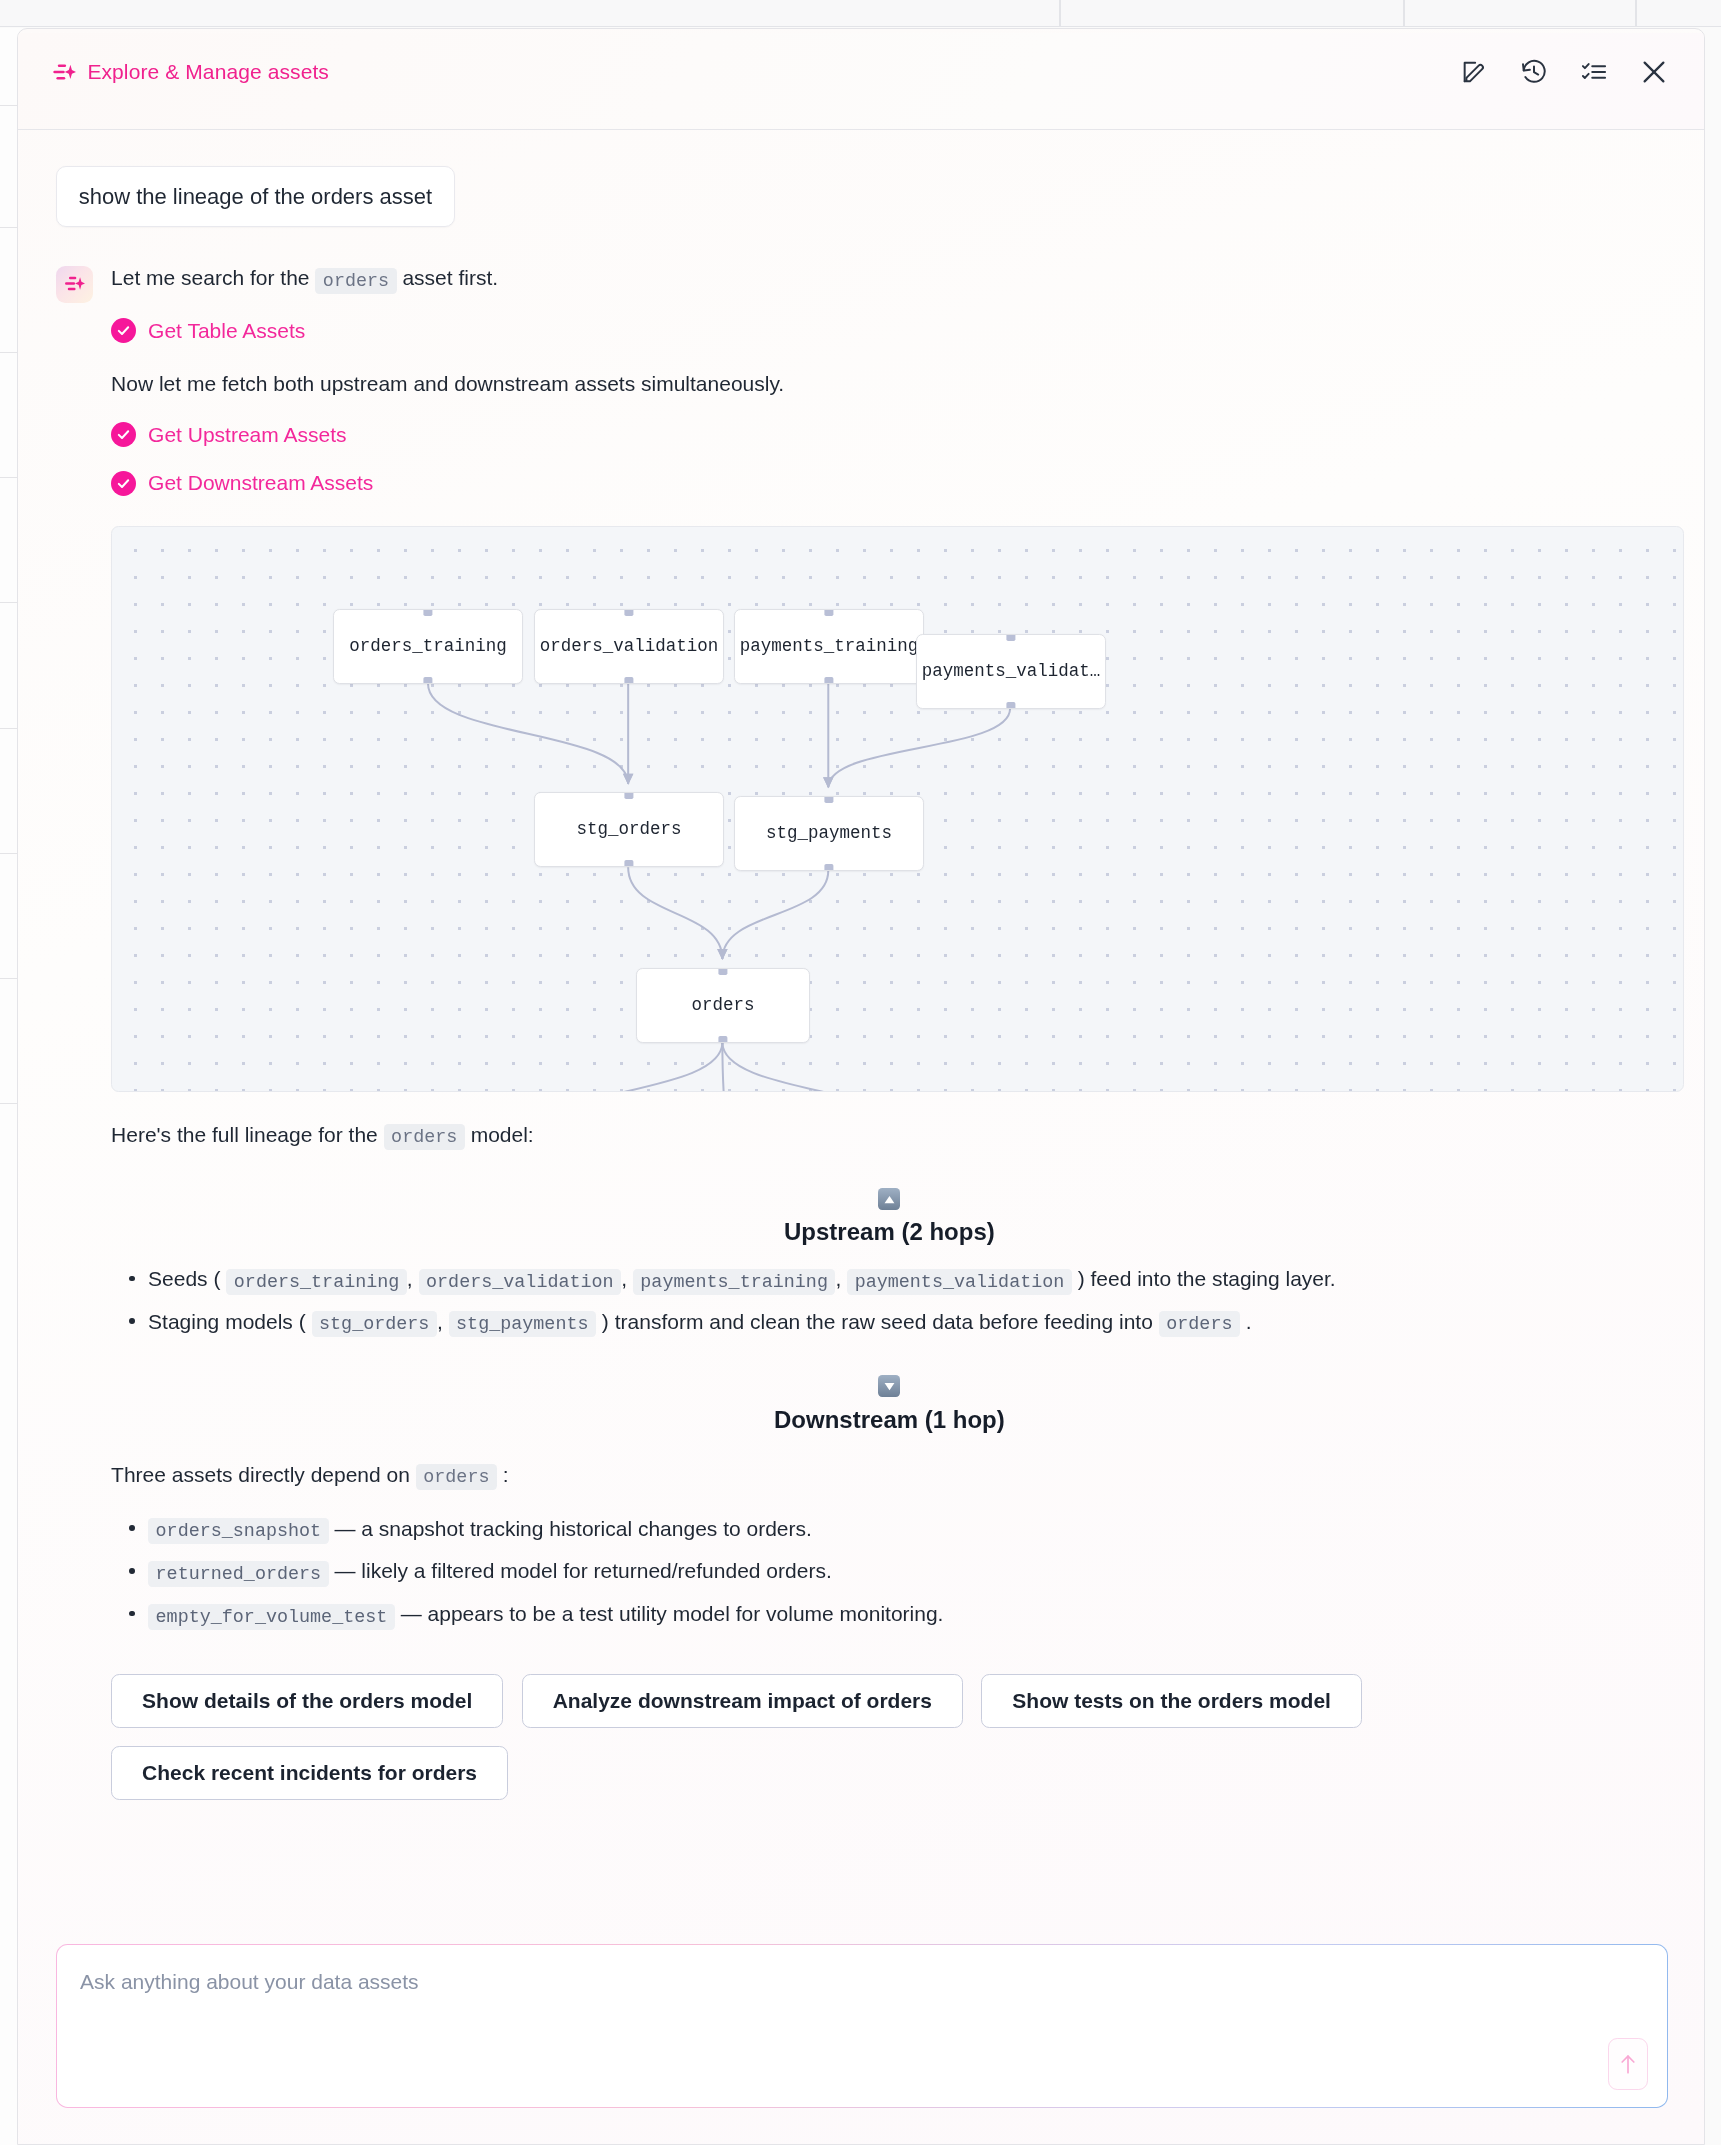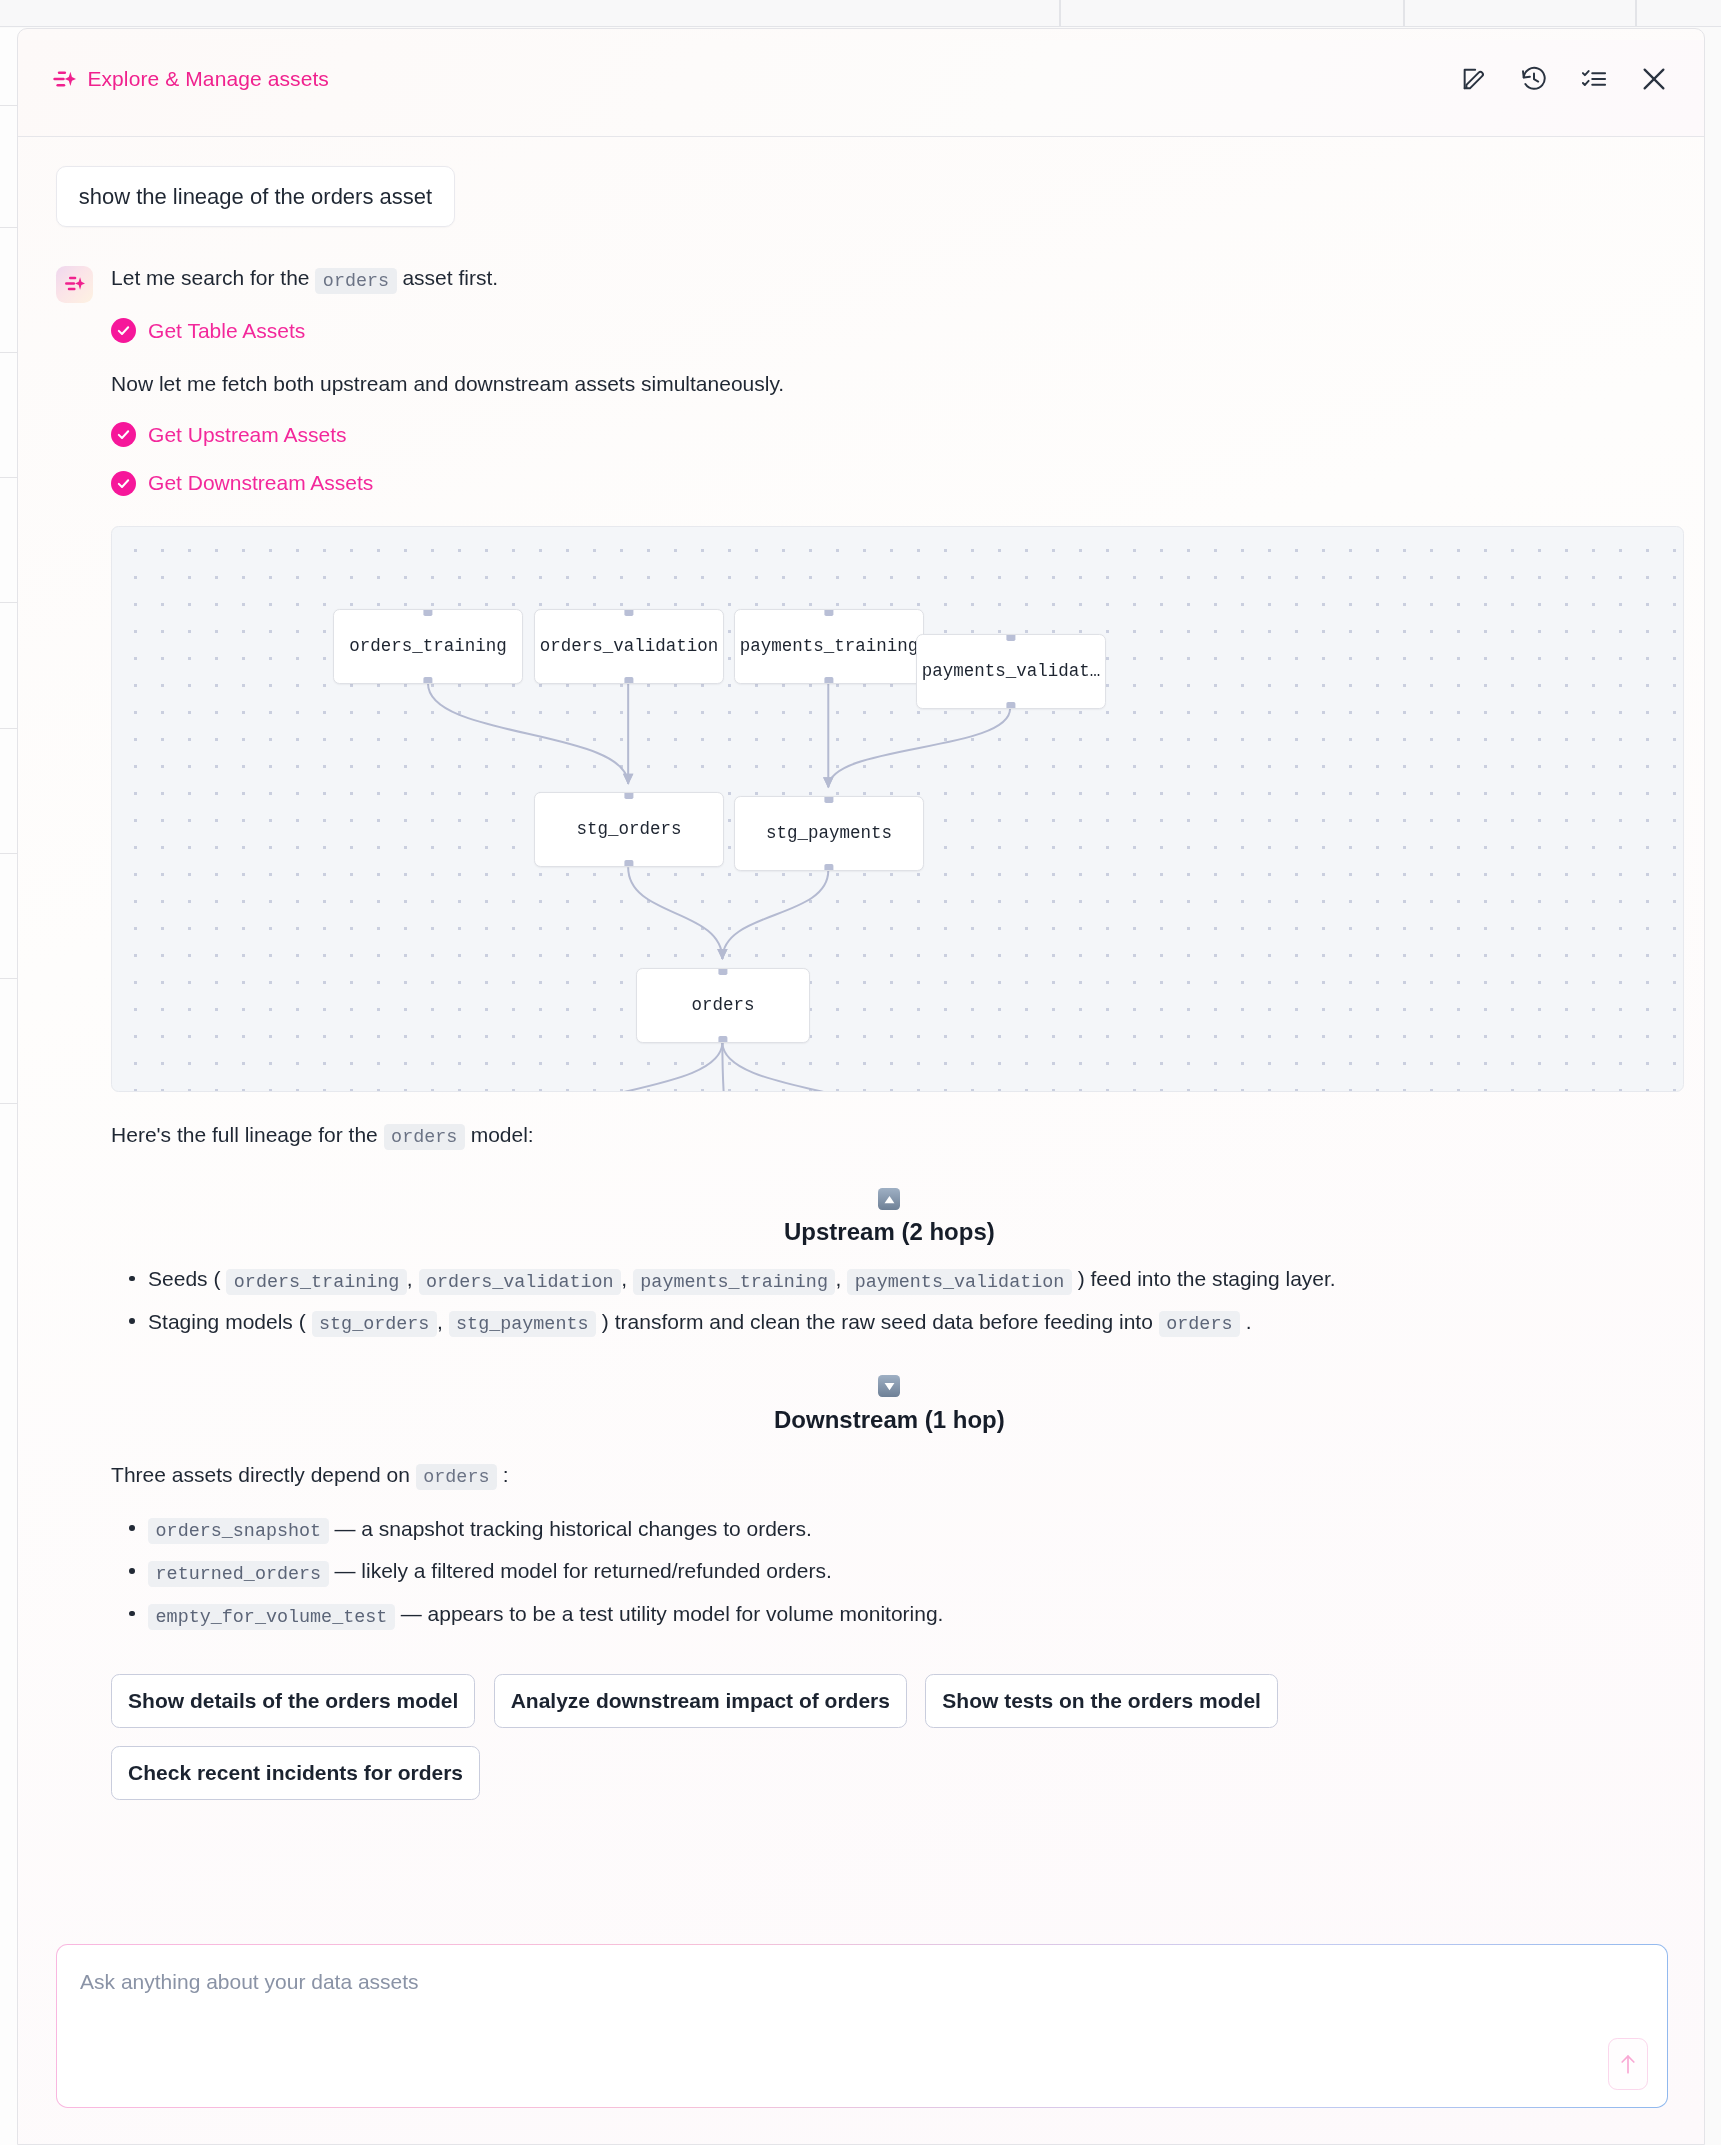--- a/index.html
+++ b/index.html
@@ -36,21 +36,21 @@
     left: 16.7px; top: 28px;
     width: 1688px; height: 2117px;
     background: linear-gradient(160deg, #fdfaf9 0%, #fefdfc 35%, #fdf9fb 100%);
     border: 0.8px solid #e4e4e8;
     border-radius: 10px 10px 0 0;
     overflow: hidden;
   }
 
   
   .hdr {
-    position: absolute; left: 0; top: 11px; width: 1688px; height: 97px;
+    position: absolute; left: 0; top: 4px; width: 1688px; height: 97px;
     border-bottom: 0.8px solid #e6e6ea;
     display: flex; align-items: center;
     padding: 0 37px 18px 33px;
     background: linear-gradient(120deg, #fdf9f8 0%, #fdfcfb 60%, #fdf9fb 100%);
   }
   .hdr-left { display: flex; align-items: center; gap: 11.7px; }
   .brand-mark { width: 25px; height: 25px; display: block; }
   .hdr-title {
     color: #f0218e; font-size: 21px; font-weight: 400;
     letter-spacing: 0.1px; white-space: nowrap;
@@ -182,21 +182,21 @@
     content: ""; position: absolute; left: 18.4px; top: 12.5px;
     width: 5.8px; height: 5.8px; border-radius: 50%; background: #222a36;
   }
   ul.bl li b { font-weight: 400; }
 
   
   .chips { margin-top: 43px; display: flex; flex-wrap: wrap; gap: 18.4px; max-width: 1419px; }
   .chip {
     border: 0.8px solid #c9cddd; border-radius: 8.3px;
     background: #ffffff;
-    padding: 14px 16px;
+    padding: 14px 30px;
     font-size: 21px; font-weight: 700; color: #1b2330;
     cursor: pointer; white-space: nowrap;
   }
 
   
   .composer-area {
     position: absolute; left: 0; bottom: 0; width: 1688px; height: 200px;
     padding: 0 38px 35px 38px;
   }
   .composer {

